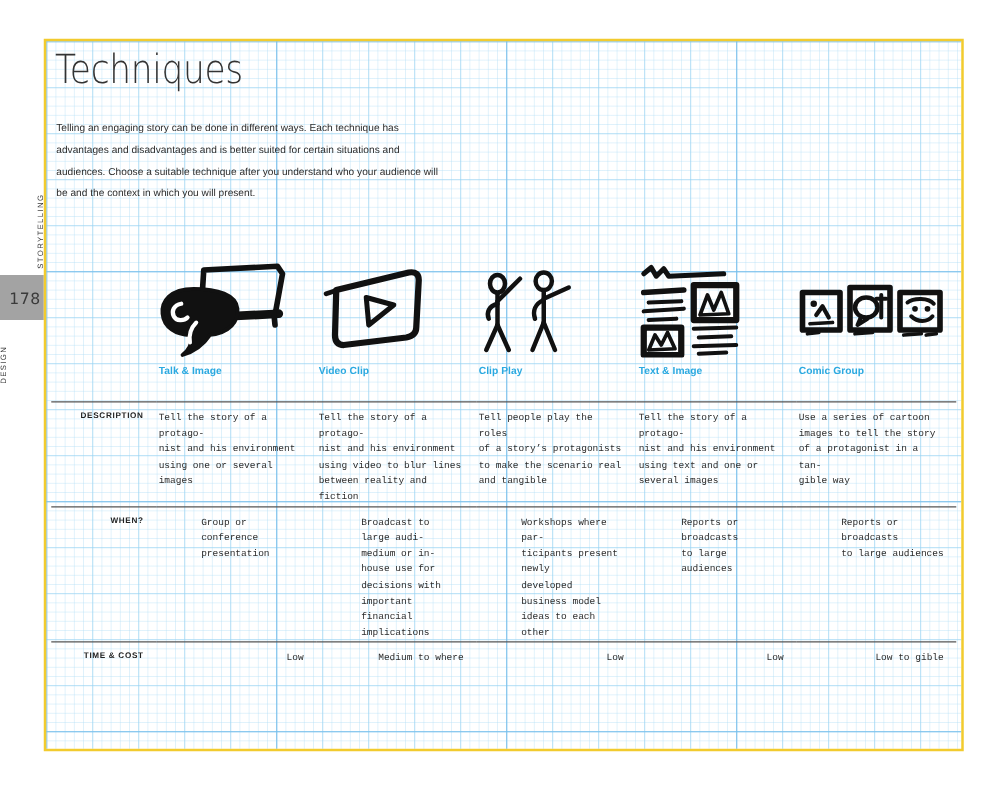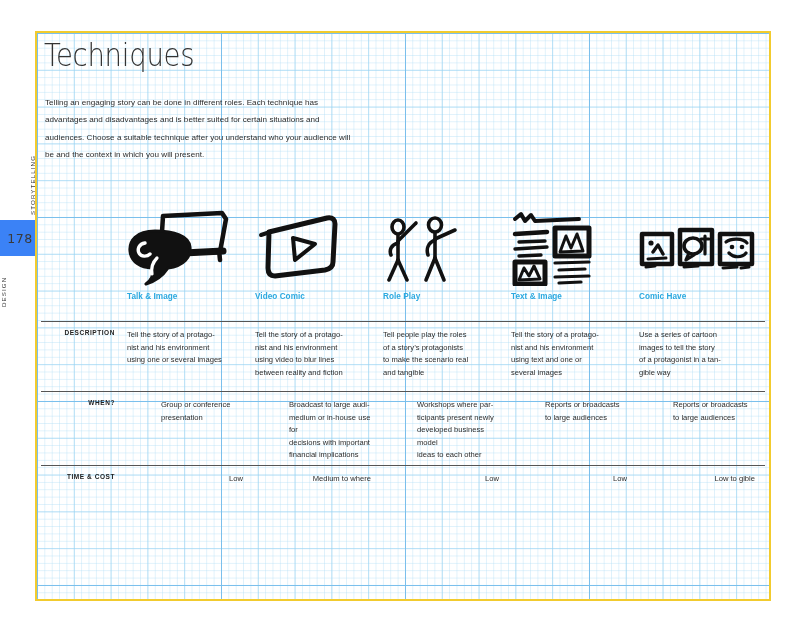--- a/index.html
+++ b/index.html
@@ -14,21 +14,21 @@
   
   .margin-strip{position:absolute;left:0;top:31px;width:36px;height:570px;background:#fff;}
   .vlabel{
     position:absolute;left:0;width:36px;text-align:center;
     writing-mode:vertical-rl;transform:rotate(180deg);
     font-size:6.2px;letter-spacing:1.1px;color:#3a3a3a;font-weight:400;
   }
   .vlabel-top{top:150px;height:70px;display:flex;align-items:flex-end;justify-content:center;}
   .vlabel-bot{top:262px;height:60px;display:flex;align-items:flex-start;justify-content:center;}
   .pagenum-box{
-    position:absolute;left:0;top:220px;width:40px;height:36px;background:#3b82f6;
+    position:absolute;left:0;top:220px;width:40px;height:36px;background:#a3a3a3;
     display:flex;align-items:center;justify-content:center;
   }
   .pagenum{font-size:12.5px;color:#3a3a3a;letter-spacing:.5px;font-family:"DejaVu Sans", sans-serif;}
 
   
   .sheet{
     position:absolute;left:35px;top:31px;width:736px;height:570px;
     background-color:#ffffff;
     background-image:
       linear-gradient(to right, rgba(120,190,235,.95) 1px, transparent 1px),
@@ -82,21 +82,21 @@
   }
 
   .rowlabel{
     text-align:right;vertical-align:top;
     padding:7px 10px 0 0;
     font-size:6.5px;font-weight:bold;color:#222;letter-spacing:.55px;
   }
 
   .cell{
     vertical-align:top;padding:7px 10px 0 2px;
-    font-size:7.6px;line-height:12.6px;color:#2c2c2c;
+    font-size:7.6px;line-height:12.6px;color:#2c2c2c;font-family:Liberation Mono, monospace;
   }
   .r-desc td{height:62px;}
   .r-when td{height:66px;padding-left:36px;}
   .r-cost td{height:26px;text-align:right;}
 
   .ln{
     border-top:1px solid #555;
   }
 </style>
 </head>
@@ -109,21 +109,21 @@
   <div class="pagenum-box">
     <span class="pagenum">178</span>
   </div>
   <div class="vlabel vlabel-bot">DESIGN</div>
 
   <div class="sheet"></div>
 
   <div class="content">
 
     <div class="page-title">Techniques</div>
-    <div class="intro">Telling an engaging story can be done in different roles. Each technique has advantages and disadvantages and is better suited for certain situations and audiences. Choose a suitable technique after you understand who your audience will be and the context in which you will present.</div>
+    <div class="intro">Telling an engaging story can be done in different ways. Each technique has advantages and disadvantages and is better suited for certain situations and audiences. Choose a suitable technique after you understand who your audience will be and the context in which you will present.</div>
 
     <div class="table">
       <table class="tbl">
         <colgroup>
           <col class="c-lbl">
             <col class="c-col">
             <col class="c-col">
             <col class="c-col">
             <col class="c-col">
             <col class="c-col">
@@ -231,24 +231,24 @@
                   <path d="M102 58 L110 57" stroke-width="3"></path>
                 </g>
               </svg>
             </span>
           </td>
         </tr>
 
         <tr>
           <td class="hdr-cell"></td>
           <td class="hdr-cell">Talk &amp; Image</td>
-          <td class="hdr-cell">Video Comic</td>
-          <td class="hdr-cell">Role Play</td>
+          <td class="hdr-cell">Video Clip</td>
+          <td class="hdr-cell">Clip Play</td>
           <td class="hdr-cell">Text &amp; Image</td>
-          <td class="hdr-cell">Comic Have</td>
+          <td class="hdr-cell">Comic Group</td>
         </tr>
 
         <tr class="r-desc">
           <td class="rowlabel ln">
             <span>DESCRIPTION</span>
           </td>
           <td class="cell ln" style="white-space:pre-line">Tell the story of a protago-
 nist and his environment
 using one or several images</td>
           <td class="cell ln" style="white-space:pre-line">Tell the story of a protago-

